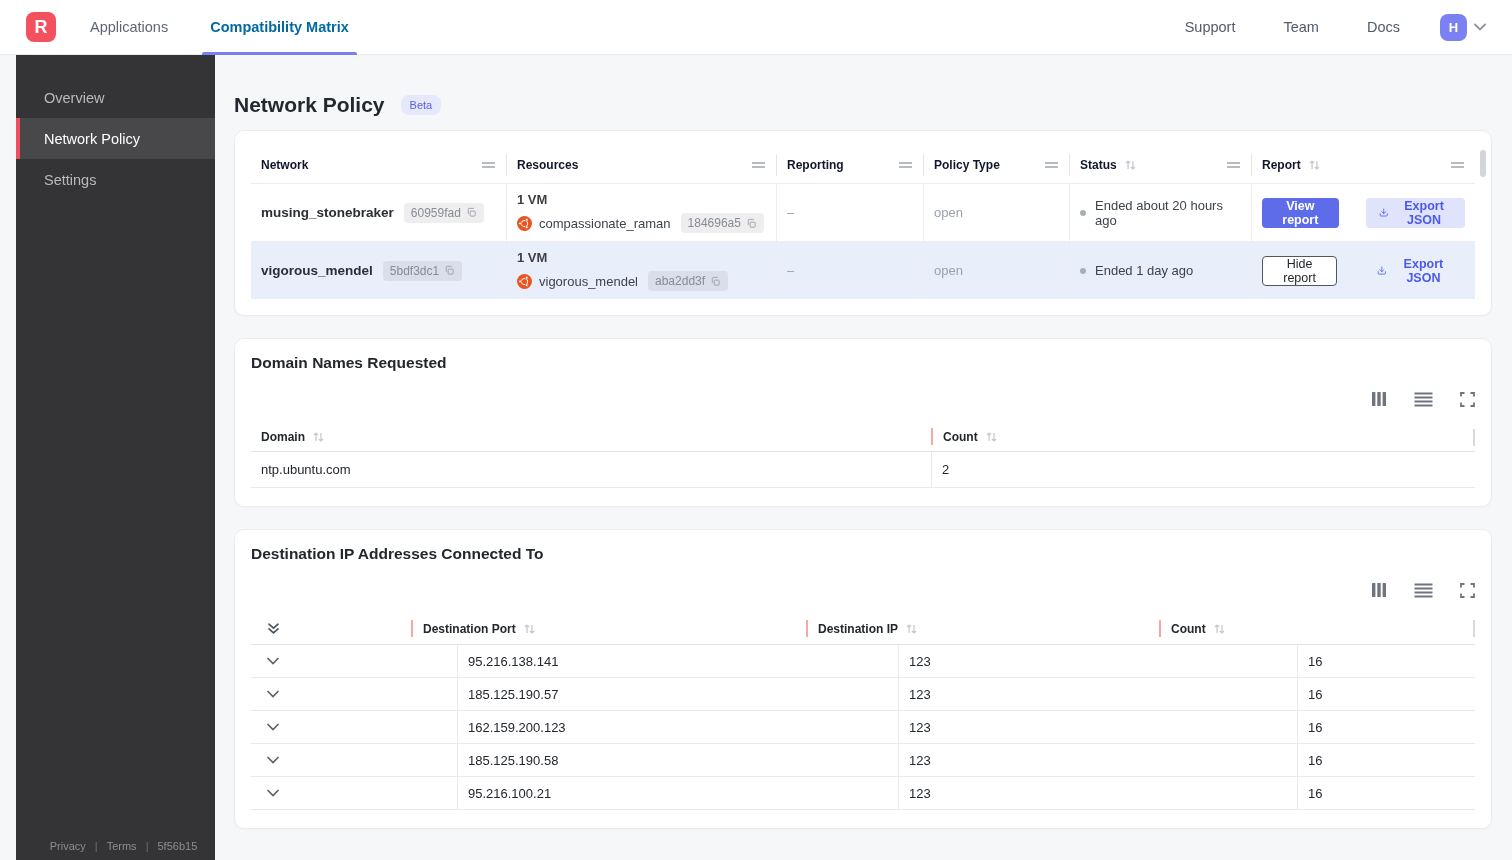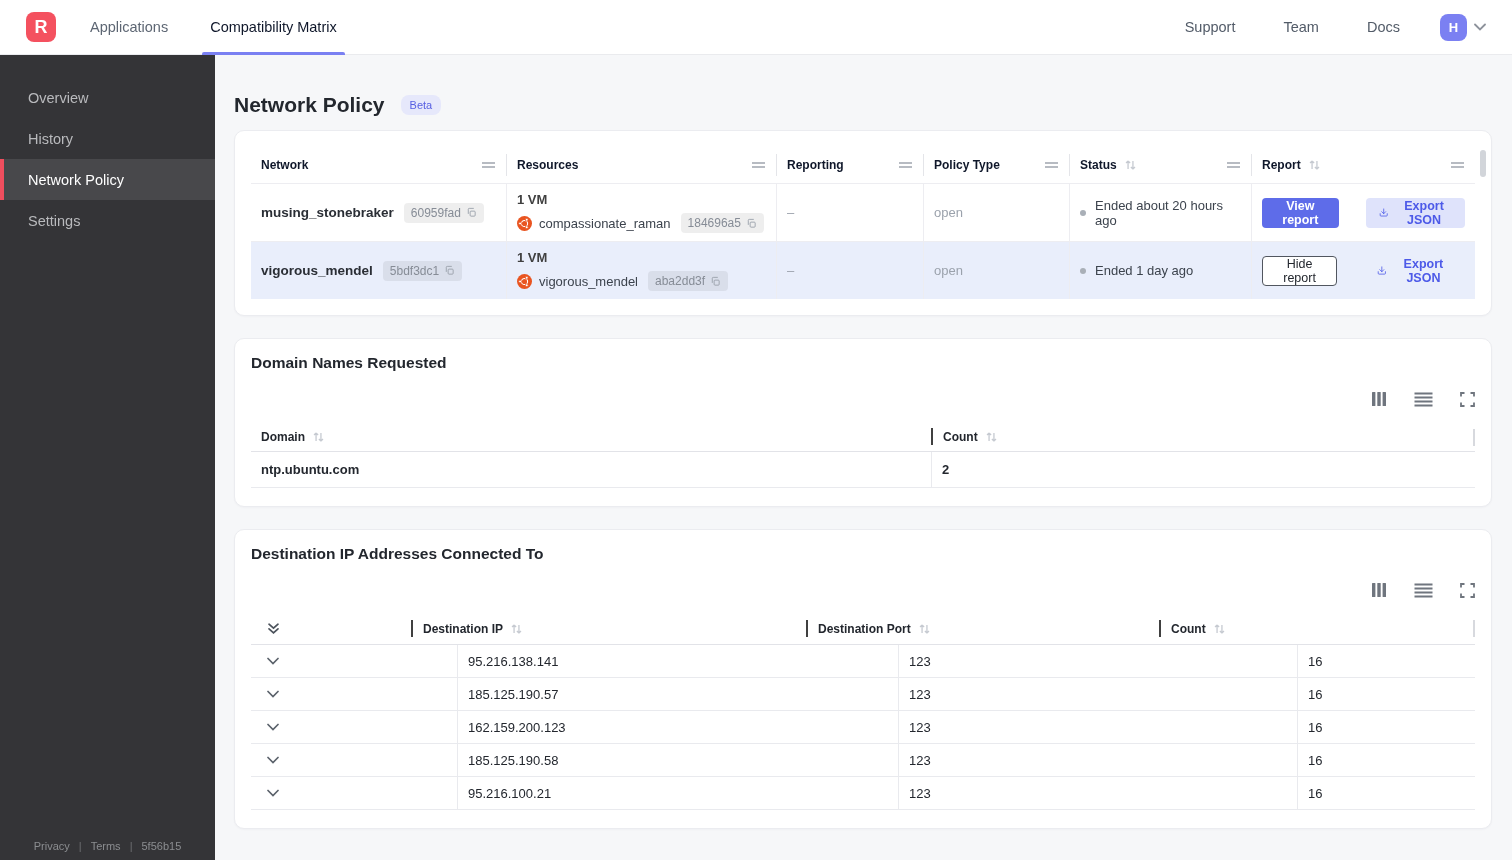--- a/index.html
+++ b/index.html
@@ -20,38 +20,38 @@
   .logo {
     width: 30px; height: 30px; border-radius: 8px; background: #f4515f;
     color: #fff; font-weight: bold; font-size: 18px;
     display: flex; align-items: center; justify-content: center;
     margin-right: 34px; cursor: pointer;
   }
   .nav-tab {
     height: 55px; display: flex; align-items: center; position: relative;
     margin-right: 42px; font-size: 14.5px; color: #5d6673; cursor: pointer; text-align: center;
   }
-  .nav-tab.active { color: #0f172a; font-weight: normal; }
+  .nav-tab.active { color: #0369a1; font-weight: bold; }
   .nav-tab.active::after {
     content: ""; position: absolute; left: -8px; right: -8px; bottom: 0;
     height: 3px; background: #7a80f2; border-radius: 2px 2px 0 0;
   }
   .nav-right { margin-left: auto; display: flex; align-items: center; }
   .nav-link { font-size: 14.5px; color: #525b68; margin-left: 48px; cursor: pointer; }
   .avatar-wrap { display: flex; align-items: center; margin-left: 40px; cursor: pointer; }
   .avatar {
     width: 27px; height: 27px; border-radius: 8px; background: #7b80f2;
     color: #fff; font-size: 13px; font-weight: bold;
     display: flex; align-items: center; justify-content: center;
   }
   .avatar-chevron { margin-left: 7px; display: flex; }
 
   
   .sidebar {
-    position: absolute; top: 55px; left: 0; bottom: 0; width: 215px;
+    position: absolute; top: 55px; left: 16px; bottom: 0; width: 215px;
     background: #343437; padding-top: 22px;
   }
   .side-item {
     height: 41px; display: flex; align-items: center; padding-left: 28px;
     color: #b9babd; font-size: 14.5px; cursor: pointer;
   }
   .side-item.active {
     background: #48484b; color: #fff;
     border-left: 4px solid #ef4e5e; padding-left: 24px;
   }
@@ -136,28 +136,28 @@
     margin-top: 19px; display: flex; justify-content: flex-end;
     align-items: center; gap: 27px;
   }
   .tool-icon { display: flex; cursor: pointer; }
   .mini-table { margin-top: 15px; }
   .mt-head { display: grid; height: 30px; align-items: center; border-bottom: 1px solid #e2e3e8; position: relative; }
   .mt-hcell {
     display: flex; align-items: center; padding: 0 10px; height: 17px;
     font-size: 12px; font-weight: bold; color: #23272e; cursor: pointer;
   }
-  .mt-hcell.barred { border-left: 2px solid #404040; }
+  .mt-hcell.barred { border-left: 2px solid #fca5a5; }
   .mt-head::after { content: ""; position: absolute; right: 0; top: 7px; height: 17px; border-left: 2px solid #d7d9de; }
   .mt-row { display: grid; align-items: center; border-bottom: 1px solid #e9eaee; }
   .mt-cell { padding: 0 10px; font-size: 13px; color: #23272e; display: flex; align-items: center; height: 100%; }
   .mt-cell + .mt-cell { border-left: 1px solid #e9eaee; }
   .cols-domain { grid-template-columns: 680px 1fr; }
   .cols-dest { grid-template-columns: 160px 395px 353px 1fr; }
-  .row-h36 { height: 36px; font-weight: bold; }
+  .row-h36 { height: 36px; }
   .row-h33 { height: 33px; gap: 46px; }
   .expander { justify-content: flex-start; padding-left: 16px; cursor: pointer; }
 </style>
 </head>
 <body>
 
 <header class="navbar">
   <div class="logo">R</div>
   <div class="nav-tab">Applications</div>
   <div class="nav-tab active">Compatibility Matrix</div>
@@ -171,21 +171,20 @@
         <svg width="12" height="8" viewBox="0 0 12 8" fill="none" stroke="#8d929b" stroke-width="1.8" stroke-linecap="round">
             <path d="M1 1.5l5 5 5-5"></path>
           </svg>
       </span>
     </div>
   </div>
 </header>
 
 <nav class="sidebar">
   <div class="side-item">Overview</div>
-  <div class="side-item">History</div>
   <div class="side-item active">Network Policy</div>
   <div class="side-item">Settings</div>
   <div class="side-footer">
     <a>Privacy</a>
     <span class="sep">|</span>
     <a>Terms</a>
     <span class="sep">|</span>
     <span>5f56b15</span>
   </div>
 </nav>
@@ -431,29 +430,29 @@
         </span>
     </div>
     <div class="mini-table">
       <div class="mt-head cols-dest" style="height:32px">
         <div class="mt-hcell expander">
           <svg width="13" height="13" viewBox="0 0 13 13" fill="none" stroke="#4c535c" stroke-width="1.7" stroke-linecap="round">
               <path d="M2 2.2l4.5 4 4.5-4M2 6.8l4.5 4 4.5-4"></path>
             </svg>
         </div>
         <div class="mt-hcell barred">
-          <span>Destination IP</span>
+          <span>Destination Port</span>
           <span class="sort-icon">
               <svg width="13" height="12" viewBox="0 0 16 14" fill="none" stroke="#c6cad1" stroke-width="1.6">
                 <path d="M5 12V2M5 2L2.5 4.5M5 2l2.5 2.5M11 2v10m0 0l-2.5-2.5M11 12l2.5-2.5"></path>
               </svg>
             </span>
         </div>
         <div class="mt-hcell barred">
-          <span>Destination Port</span>
+          <span>Destination IP</span>
           <span class="sort-icon">
               <svg width="13" height="12" viewBox="0 0 16 14" fill="none" stroke="#c6cad1" stroke-width="1.6">
                 <path d="M5 12V2M5 2L2.5 4.5M5 2l2.5 2.5M11 2v10m0 0l-2.5-2.5M11 12l2.5-2.5"></path>
               </svg>
             </span>
         </div>
         <div class="mt-hcell barred">
           <span>Count</span>
           <span class="sort-icon">
               <svg width="13" height="12" viewBox="0 0 16 14" fill="none" stroke="#c6cad1" stroke-width="1.6">

